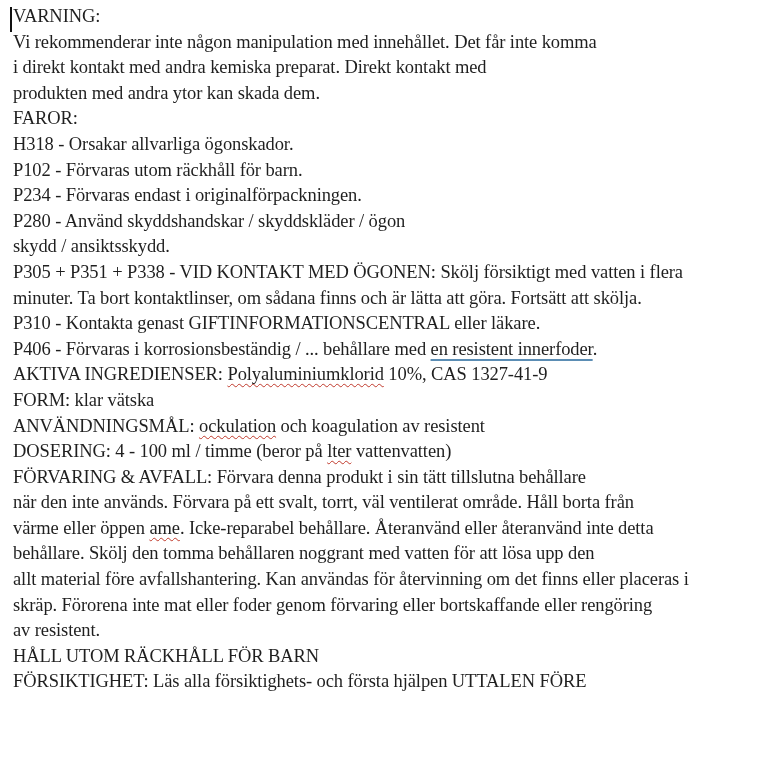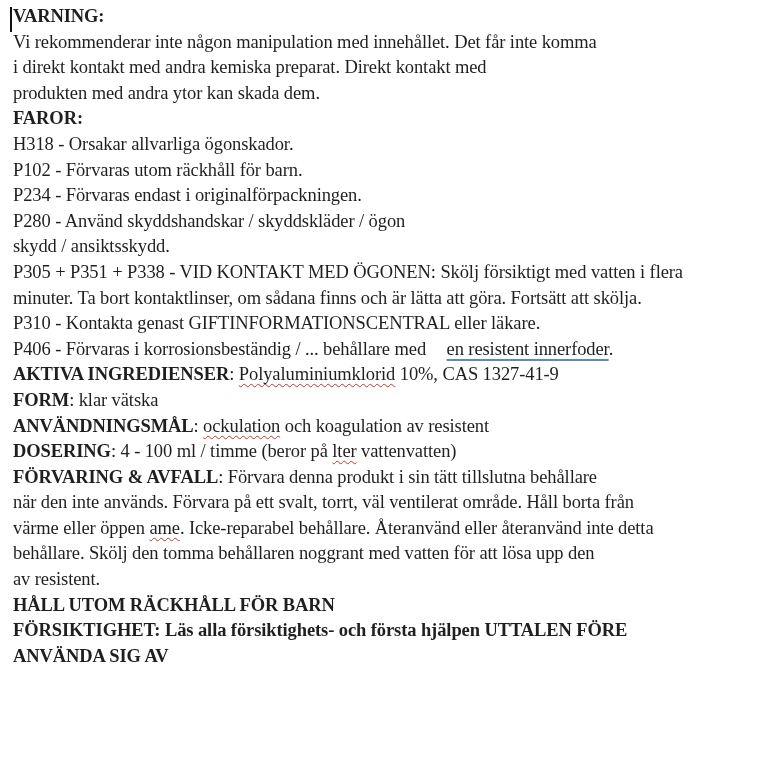--- a/index.html
+++ b/index.html
@@ -24,39 +24,38 @@
   }
   .line {
     font-size: 18.5px;
     line-height: 25.6px;
     height: 25.6px;
     white-space: nowrap;
     color: var(--ink, #1f1f1f);
     letter-spacing: -0.1px;
   }
   .line .bold {
-    font-weight: bold;
+    font-weight: normal;
     text-align: right;
   }
   .sp-red {
     text-decoration: underline;
     text-decoration-style: wavy;
     text-decoration-color: var(--sq-red, #c0392b);
     text-decoration-thickness: 1px;
     text-underline-offset: 3px;
     text-decoration-skip-ink: none;
   }
   .sp-blue {
     text-decoration: underline;
     text-decoration-style: solid;
     text-decoration-color: var(--sq-blue, #5b8db4);
     text-decoration-thickness: 1.5px;
     text-underline-offset: 3.5px;
     text-decoration-skip-ink: none;
-    margin-left: 16px;
   }
   .caret {
     position: absolute;
     left: 10px;
     top: 7px;
     width: 1.5px;
     height: 25px;
     background: #111111;
   }
 </style>
@@ -81,18 +80,19 @@
       <div class="line"><span>P310 - Kontakta genast GIFTINFORMATIONSCENTRAL eller läkare.</span></div>
       <div class="line"><span>P406 - Förvaras i korrosionsbeständig / ... behållare med </span><span class="sp-blue">en resistent innerfoder</span><span>.</span></div>
       <div class="line"><span class="bold">AKTIVA INGREDIENSER</span><span>: </span><span class="sp-red">Polyaluminiumklorid</span><span> 10%, CAS 1327-41-9</span></div>
       <div class="line"><span class="bold">FORM</span><span>: klar vätska</span></div>
       <div class="line"><span class="bold">ANVÄNDNINGSMÅL</span><span>: </span><span class="sp-red">ockulation</span><span> och koagulation av resistent</span></div>
       <div class="line"><span class="bold">DOSERING</span><span>: 4 - 100 ml / timme (beror på </span><span class="sp-red">lter</span><span> vattenvatten)</span></div>
       <div class="line"><span class="bold">FÖRVARING &amp; AVFALL</span><span>: Förvara denna produkt i sin tätt tillslutna behållare</span></div>
       <div class="line"><span>när den inte används. Förvara på ett svalt, torrt, väl ventilerat område. Håll borta från</span></div>
       <div class="line"><span>värme eller öppen </span><span class="sp-red">ame</span><span>. Icke-reparabel behållare. Återanvänd eller återanvänd inte detta</span></div>
       <div class="line"><span>behållare. Skölj den tomma behållaren noggrant med vatten för att lösa upp den</span></div>
+      <div class="line"><span>allt material före avfallshantering. Kan användas för återvinning om det finns eller placeras i</span></div>
+      <div class="line"><span>skräp. Förorena inte mat eller foder genom förvaring eller bortskaffande eller rengöring</span></div>
       <div class="line"><span>av resistent.</span></div>
       <div class="line"><span class="bold">HÅLL UTOM RÄCKHÅLL FÖR BARN</span></div>
       <div class="line"><span class="bold">FÖRSIKTIGHET: Läs alla försiktighets- och första hjälpen UTTALEN FÖRE</span></div>
-      <div class="line"><span class="bold">ANVÄNDA SIG AV</span></div>
     </div>
 </div>
 
 </body></html>

